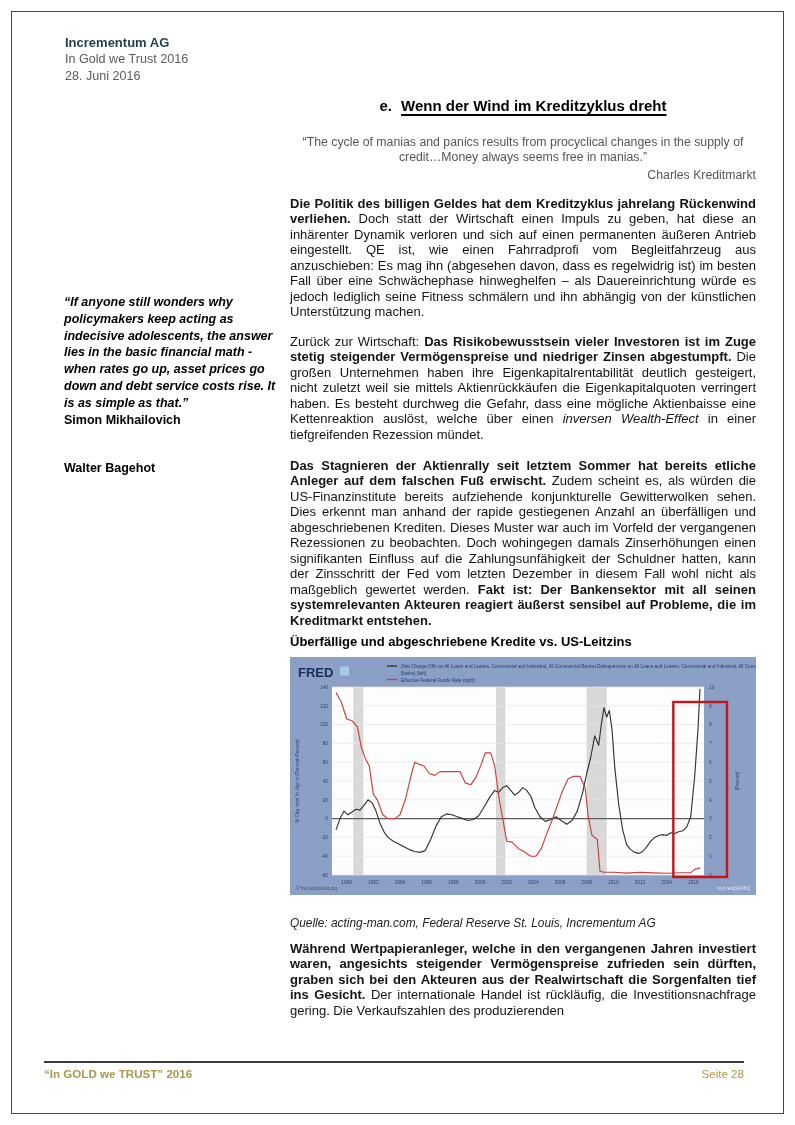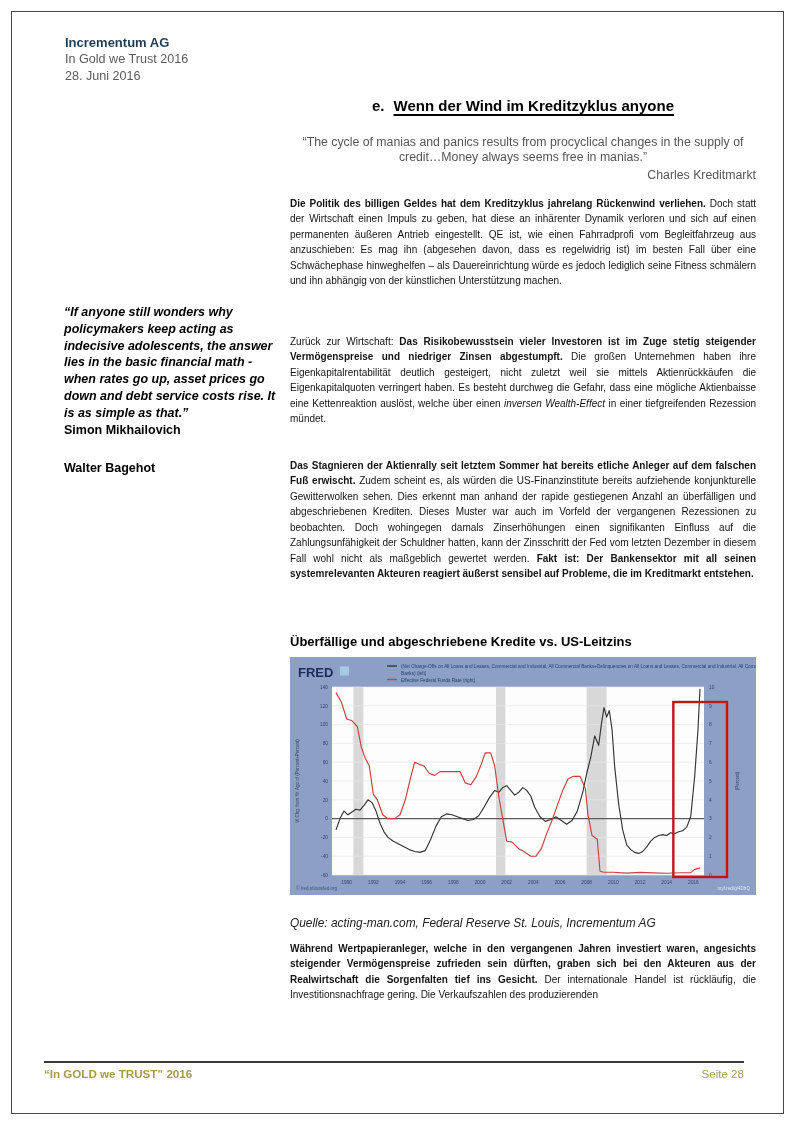--- a/index.html
+++ b/index.html
@@ -14,27 +14,27 @@
   .hdr .company{font-weight:bold;color:#1e3c52;font-size:13px;}
   
   .sec-title{left:290px;top:97px;width:466px;text-align:center;font-size:15px;font-weight:bold;color:#000;}
   .sec-title .idx{margin-right:9px;}
   .sec-title .t{text-decoration:underline;text-underline-offset:3px;text-decoration-thickness:1.5px;}
   
   .epi{left:290px;top:135px;width:466px;font-size:12.3px;color:#565656;line-height:1.26;}
   .epi .q{text-align:center;}
   .epi .a{text-align:right;margin-top:2px;}
   
-  .para{left:290px;width:466px;font-size:10px;line-height:15.45px;text-align:justify;color:#141414;}
+  .para{left:290px;width:466px;font-size:13px;line-height:15.45px;text-align:justify;color:#141414;}
   .p1{top:196px;} .p2{top:334px;} .p3{top:458px;} .p4{top:941px;}
   
   .mq{left:64px;width:215px;font-size:12.5px;line-height:16.8px;color:#000;}
   .mq .qt{font-weight:bold;font-style:italic;}
   .mq .au{font-weight:bold;}
-  .mq1{top:304px;} .mq2{top:460px;}
+  .mq1{top:294px;} .mq2{top:460px;}
   
   .chart-heading{left:290px;top:634px;width:466px;font-size:13px;font-weight:bold;color:#000;}
   .chart-box{left:290px;top:657px;width:512px;height:238px;}
   .chart-box svg{display:block;}
   .chart-src{left:290px;top:916px;width:466px;font-size:11.9px;font-style:italic;color:#232323;}
   
   .f-rule{left:44px;top:1061px;width:700px;border-top:2px solid #3a3a3a;height:0;}
   .f-row{left:44px;top:1067px;width:700px;display:flex;justify-content:space-between;font-size:11.6px;color:#a6994f;}
   .f-row .fl{font-weight:bold;}
 </style>
@@ -43,21 +43,21 @@
 
 <div class="frame"></div>
 
 <div class="abs hdr">
   <div class="company">Incrementum AG</div>
   <div>In Gold we Trust 2016</div>
   <div>28. Juni 2016</div>
 </div>
 
 <div class="abs sec-title">
-  <span class="idx">e.</span><span class="t">Wenn der Wind im Kreditzyklus anyone</span>
+  <span class="idx">e.</span><span class="t">Wenn der Wind im Kreditzyklus dreht</span>
 </div>
 
 <div class="abs epi">
   <div class="q">“The cycle of manias and panics results from procyclical changes in the supply of credit…Money always seems free in manias.”</div>
   <div class="a">Charles Kreditmarkt</div>
 </div>
 
 <div class="abs mq mq1">
   <div class="qt">“If anyone still wonders why policymakers keep acting as indecisive adolescents, the answer lies in the basic financial math - when rates go up, asset prices go down and debt service costs rise. It is as simple as that.”</div>
   <div class="au">Simon Mikhailovich</div>

